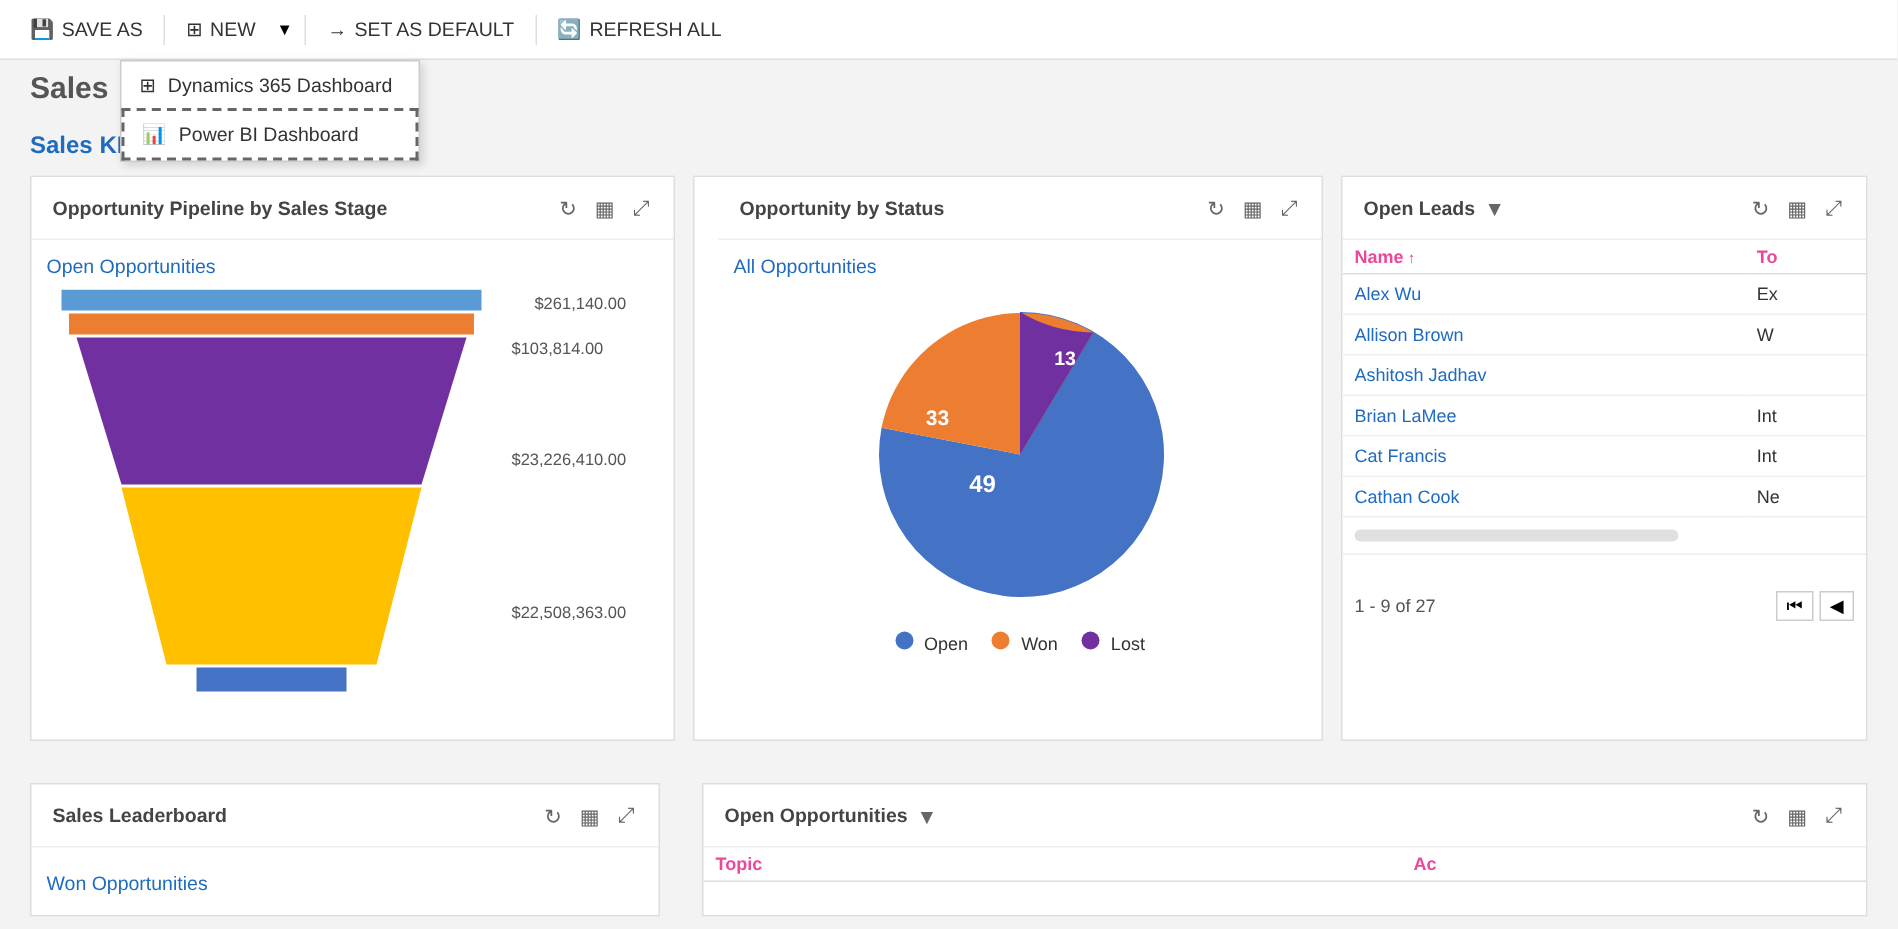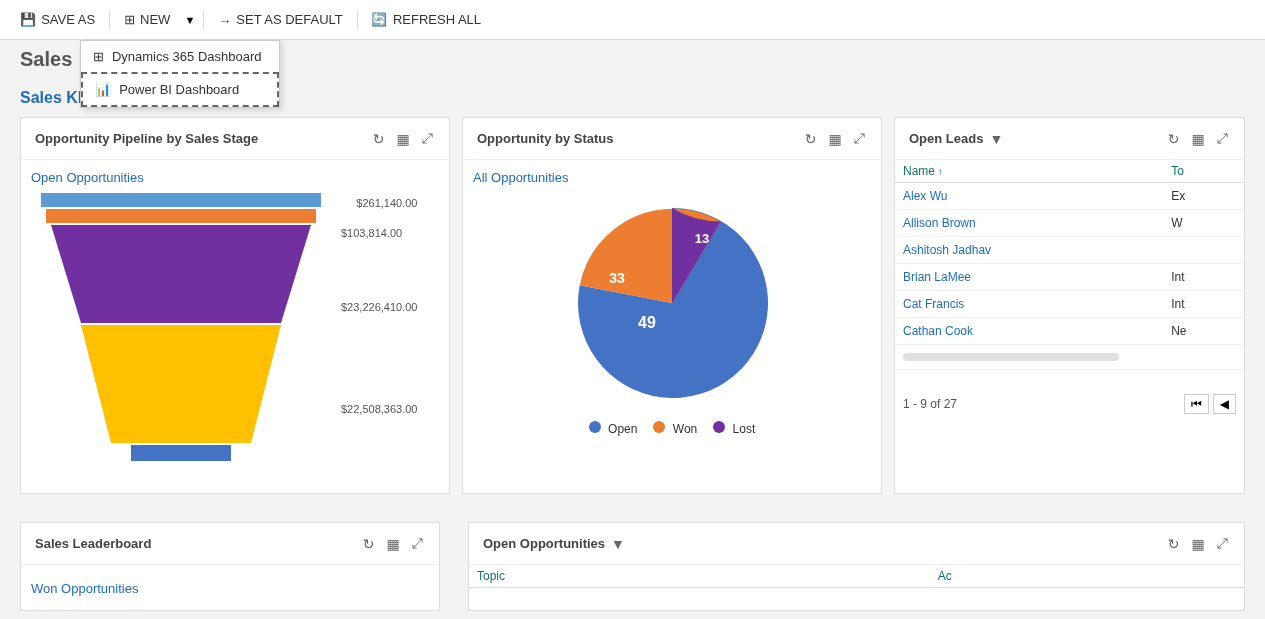--- a/index.html
+++ b/index.html
@@ -104,37 +104,37 @@
       color: #666;
       padding: 2px;
     }
     .widget-content { padding: 10px; }
 
     
     .pipeline-widget { flex: 0 0 430px; max-width: 430px; }
     .pipeline-label { color: #1f6bbf; font-size: 13px; margin-bottom: 8px; }
 
     
-    .status-widget { flex: 0 0 420px; max-width: 420px; }
+    .status-widget { flex: 0 0 420px; max-width: 420px; padding-left: 16px; }
     .status-label { color: #1f6bbf; font-size: 13px; margin-bottom: 8px; }
 
     
     .pie-wrap { display: flex; flex-direction: column; align-items: center; }
     .pie-legend { display: flex; gap: 16px; margin-top: 8px; font-size: 12px; align-items: center; }
     .legend-dot { width: 12px; height: 12px; border-radius: 50%; display: inline-block; margin-right: 4px; }
 
     
     .leads-widget { flex: 1; min-width: 0; }
     .leads-header-title {
       display: flex; align-items: center; gap: 4px; font-weight: 600; color: #444;
     }
     .leads-table { width: 100%; border-collapse: collapse; font-size: 12px; }
     .leads-table th {
       text-align: left; padding: 4px 8px; border-bottom: 1px solid #ddd;
-      font-weight: 400; color: #0f766e; font-size: 12px; white-space: nowrap;
+      font-weight: 700; color: #ec4899; font-size: 12px; white-space: nowrap;
     }
     .leads-table td { padding: 6px 8px; border-bottom: 1px solid #f0f0f0; white-space: nowrap; overflow: hidden; }
     .leads-table td a { color: #1f6bbf; text-decoration: none; }
     .pagination {
       display: flex; align-items: center; justify-content: space-between;
       padding: 24px 8px; border-top: 1px solid #eee; font-size: 12px; color: #555;
     }
     .pagination-btns { display: flex; gap: 4px; }
     .pg-btn { background: none; border: 1px solid #ccc; cursor: pointer; padding: 2px 6px; font-size: 12px; }
 

